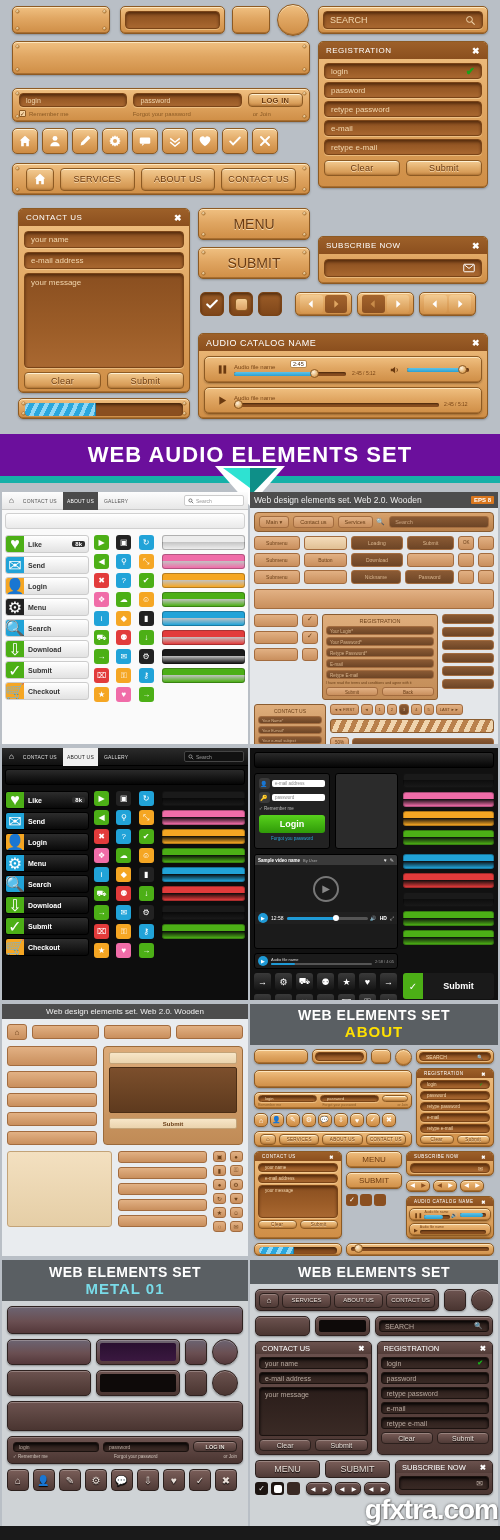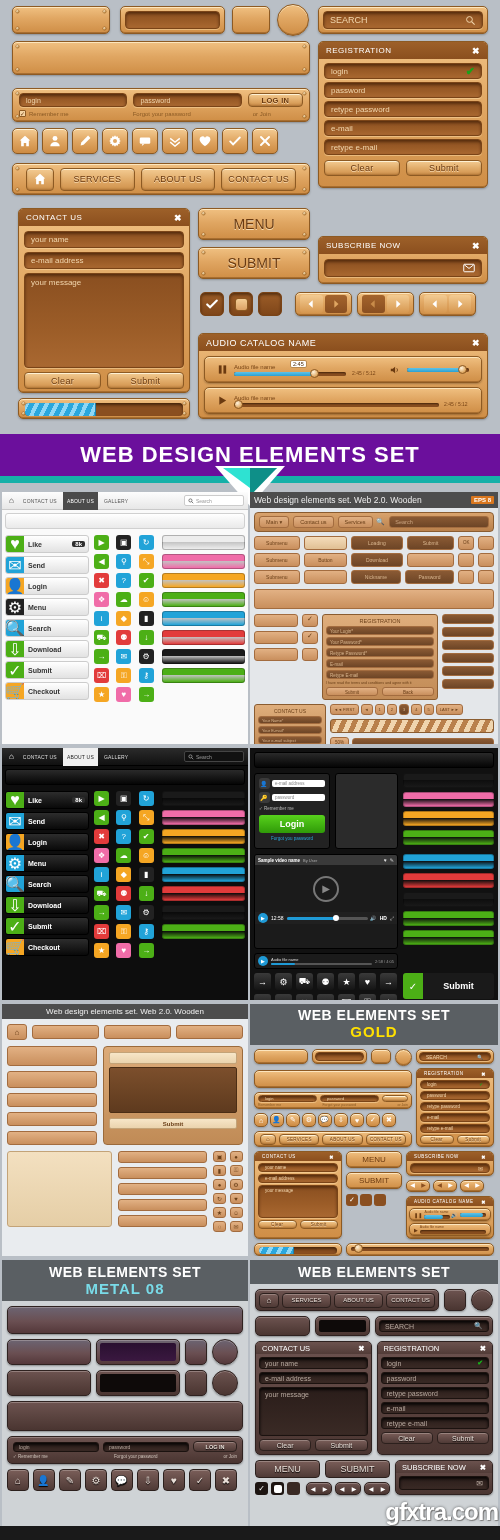--- a/index.html
+++ b/index.html
@@ -149,21 +149,21 @@
     box-shadow:inset 0 2px 3px rgba(0,0,0,.8);color:#b6a79d;font-size:7px;display:flex;align-items:center;padding:0 5px;}
   .m-btn{background:linear-gradient(180deg,#7a5e59,#4f3a36);border:1px solid #2c201d;border-radius:4px;
     box-shadow:inset 0 1px 0 rgba(230,220,215,.3);color:#e8ded7;font-size:7px;
     display:flex;align-items:center;justify-content:center;text-shadow:0 1px 1px #000;cursor:pointer;}
   .m-head{background:linear-gradient(180deg,#6b524e,#523c38);color:#fff;font-size:7.5px;
     display:flex;align-items:center;justify-content:space-between;padding:0 6px;border-radius:4px 4px 0 0;}
 
   
   .gold-thumb-bg{background:#b9bfc6;width:100%;height:100%;position:relative;}
 
-  .wm{position:absolute;right:2px;bottom:14px;font-size:24px;font-weight:bold;color:#fff;
+  .wm{position:absolute;right:2px;bottom:14px;font-size:28px;font-weight:bold;color:#fff;
       text-shadow:0 0 3px rgba(0,0,0,.55), 1px 1px 0 #999;letter-spacing:-1px;}
   .footer-bar{position:absolute;left:0;bottom:0;width:500px;height:14px;background:#1a1a1a;}
 </style>
 </head>
 <body>
 
 <div class="page">
 
   <div class="board-gold">
 
@@ -466,21 +466,21 @@
         <i class="tr"></i>
         <i class="bl"></i>
         <i class="br"></i>
       <div class="prog-outer">
           <div class="prog-fill" style="width:45%;"></div>
         </div>
     </div>
   </div>
 
   <div class="banner">
-    <span>WEB DESIGN ELEMENTS SET</span>
+    <span>WEB AUDIO ELEMENTS SET</span>
   </div>
   <div class="teal-strip"></div>
   <div class="arrow-wrap">
     <div class="arrow-white"></div>
       <div class="arrow-teal"></div>
       <div class="arrow-dark"></div>
   </div>
 
   <div class="thumb" style="left:2px;top:492px;width:246px;height:252px;">
     <div class="w2">
@@ -928,21 +928,21 @@
             </div>
         </div>
       </div>
     </div>
   </div>
 
   <div class="thumb" style="left:250px;top:1004px;width:248px;height:252px;">
     <div class="gold-thumb-bg">
       <div class="metal-title" style="padding:3px 0 5px 0;">
         <b>WEB ELEMENTS SET</b>
-        <em style="color:#ffe000;">GOLD</em>
+        <em style="color:#ffe000;">ABOUT</em>
       </div>
       <div style="padding:4px;position:relative;height:205px;">
 
         <div style="display:flex;gap:4px;">
           <div style="flex:1;">
             <div style="display:flex;gap:4px;">
               <span class="gold-frame" style="width:54px;height:15px;"></span>
               <span class="gold-frame" style="width:55px;height:15px;padding:2px;">
                   <span class="gold-inset" style="width:100%;height:100%;"></span>
                 </span>
@@ -1116,21 +1116,21 @@
             </div>
         </div>
       </div>
     </div>
   </div>
 
   <div class="thumb" style="left:2px;top:1260px;width:246px;height:278px;">
     <div class="metal-bg">
       <div class="metal-title">
         <b>WEB ELEMENTS SET</b>
-        <em>METAL 08</em>
+        <em>METAL 01</em>
       </div>
       <div style="padding:5px;">
         <div class="m-frame blue" style="height:28px;"></div>
         <div style="display:flex;gap:5px;margin-top:5px;">
           <span class="m-frame blue" style="width:84px;height:26px;"></span>
           <span class="m-frame blue" style="width:84px;height:26px;padding:3px;">
               <span style="display:block;width:100%;height:100%;background:linear-gradient(180deg,#2a1030,#3a1840);border-radius:2px;"></span>
             </span>
           <span class="m-frame blue" style="width:22px;height:26px;"></span>
           <span class="m-frame blue" style="width:26px;height:26px;border-radius:50%;"></span>

